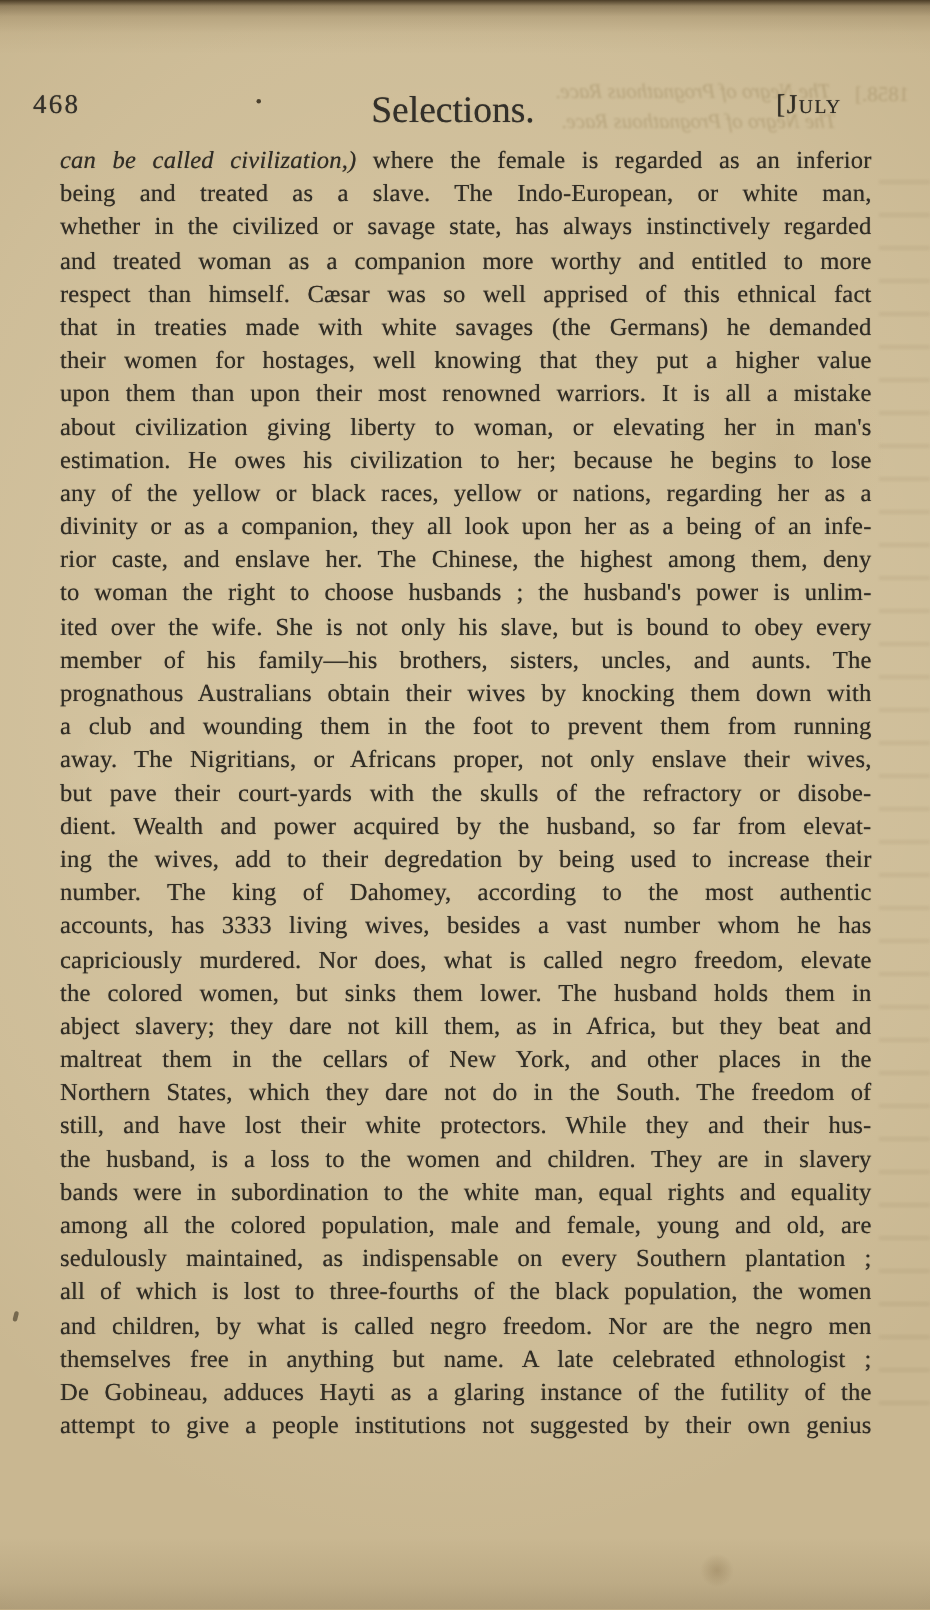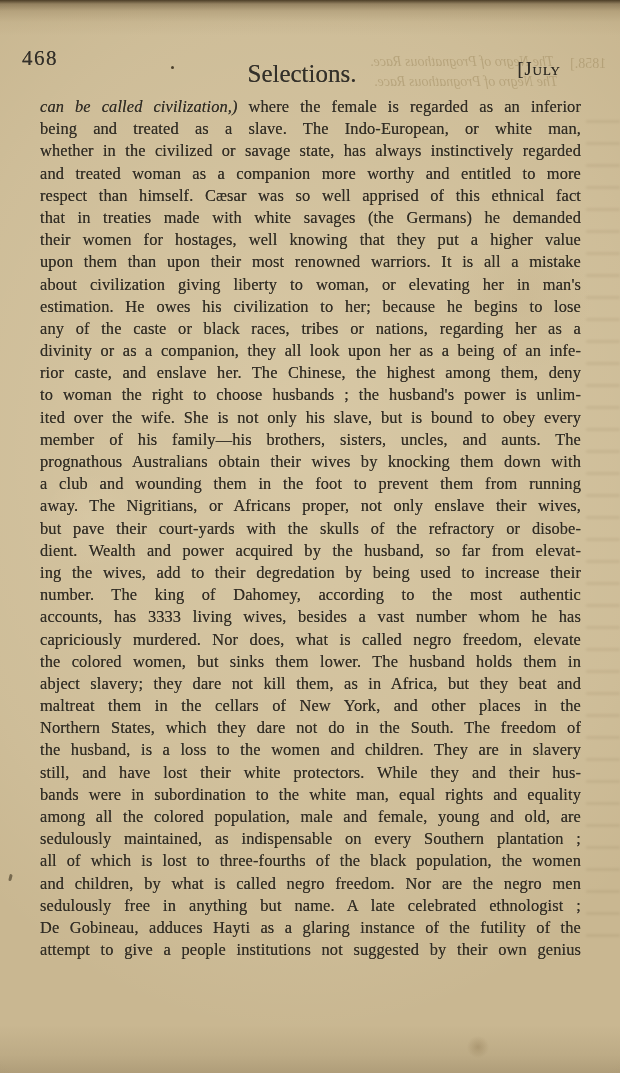--- a/index.html
+++ b/index.html
@@ -21,22 +21,22 @@
       
       radial-gradient(circle 60px at 90px 520px, rgba(255,244,214,.10), rgba(0,0,0,0) 80%),
       radial-gradient(circle 90px at 520px 300px, rgba(150,120,70,.08), rgba(0,0,0,0) 80%),
       
       radial-gradient(ellipse 120% 85% at 48% 42%, rgba(255,246,220,.28) 0%, rgba(255,246,220,.10) 48%, rgba(0,0,0,0) 64%),
       
       radial-gradient(ellipse 135% 108% at 50% 50%, rgba(0,0,0,0) 58%, rgba(95,76,44,.22) 86%, rgba(66,51,28,.42) 100%);
   }
   
   .pagenum{
-    position:absolute;left:22px;top:46px;
-    font-size:21px;letter-spacing:1.5px;color:#33302a;
+    position:absolute;left:22px;top:59px;
+    font-size:18px;letter-spacing:1.5px;color:#33302a;
     text-shadow:0 0 .6px rgba(45,40,32,.75);
   }
   .runtitle{
     position:absolute;left:0;right:16px;top:60px;text-align:center;
     font-size:25px;color:#33302a;
     text-shadow:0 0 .6px rgba(45,40,32,.7);
   }
   .issue{
     position:absolute;right:59px;top:59px;
     font-size:18px;font-variant:small-caps;letter-spacing:1px;color:#2f2c25;
@@ -100,45 +100,45 @@
       <div class="tline"><i>can be called civilization,)</i> where the female is regarded as an inferior</div>
       <div class="tline">being and treated as a slave.  The Indo-European, or white man,</div>
       <div class="tline">whether in the civilized or savage state, has always instinctively regarded</div>
       <div class="tline">and treated woman as a companion more worthy and entitled to more</div>
       <div class="tline">respect than himself.  Cæsar was so well apprised of this ethnical fact</div>
       <div class="tline">that in treaties made with white savages (the Germans) he demanded</div>
       <div class="tline">their women for hostages, well knowing that they put a higher value</div>
       <div class="tline">upon them than upon their most renowned warriors.  It is all a mistake</div>
       <div class="tline">about civilization giving liberty to woman, or elevating her in man's</div>
       <div class="tline">estimation.  He owes his civilization to her; because he begins to lose</div>
-      <div class="tline">any of the caste or black races, tribes or nations, regarding her as a</div>
+      <div class="tline">any of the yellow or black races, yellow or nations, regarding her as a</div>
       <div class="tline">divinity or as a companion, they all look upon her as a being of an infe-</div>
       <div class="tline">rior caste, and enslave her.  The Chinese, the highest among them, deny</div>
       <div class="tline">to woman the right to choose husbands ; the husband's power is unlim-</div>
       <div class="tline">ited over the wife.  She is not only his slave, but is bound to obey every</div>
       <div class="tline">member of his family—his brothers, sisters, uncles, and aunts.  The</div>
       <div class="tline">prognathous Australians obtain their wives by knocking them down with</div>
       <div class="tline">a club and wounding them in the foot to prevent them from running</div>
       <div class="tline">away.  The Nigritians, or Africans proper, not only enslave their wives,</div>
       <div class="tline">but pave their court-yards with the skulls of the refractory or disobe-</div>
       <div class="tline">dient.  Wealth and power acquired by the husband, so far from elevat-</div>
       <div class="tline">ing the wives, add to their degredation by being used to increase their</div>
       <div class="tline">number.  The king of Dahomey, according to the most authentic</div>
       <div class="tline">accounts, has 3333 living wives, besides a vast number whom he has</div>
       <div class="tline">capriciously murdered.  Nor does, what is called negro freedom, elevate</div>
       <div class="tline">the colored women, but sinks them lower.  The husband holds them in</div>
       <div class="tline">abject slavery; they dare not kill them, as in Africa, but they beat and</div>
       <div class="tline">maltreat them in the cellars of New York, and other places in the</div>
       <div class="tline">Northern States, which they dare not do in the South.  The freedom of</div>
+      <div class="tline">still, and have lost their white protectors.  While they and their hus-</div>
       <div class="tline">the husband, is a loss to the women and children.  They are in slavery</div>
-      <div class="tline">still, and have lost their white protectors.  While they and their hus-</div>
       <div class="tline">bands were in subordination to the white man, equal rights and equality</div>
       <div class="tline">among all the colored population, male and female, young and old, are</div>
       <div class="tline">sedulously maintained, as indispensable on every Southern plantation ;</div>
       <div class="tline">all of which is lost to three-fourths of the black population, the women</div>
       <div class="tline">and children, by what is called negro freedom.  Nor are the negro men</div>
-      <div class="tline">sedulously free in anything but name.  A late celebrated ethnologist ;</div>
+      <div class="tline">themselves free in anything but name.  A late celebrated ethnologist ;</div>
       <div class="tline">De Gobineau, adduces Hayti as a glaring instance of the futility of the</div>
       <div class="tline">attempt to give a people institutions not suggested by their own genius</div>
     </div>
 
   <div class="stray-mark"></div>
 </div>
 
 </body></html>

